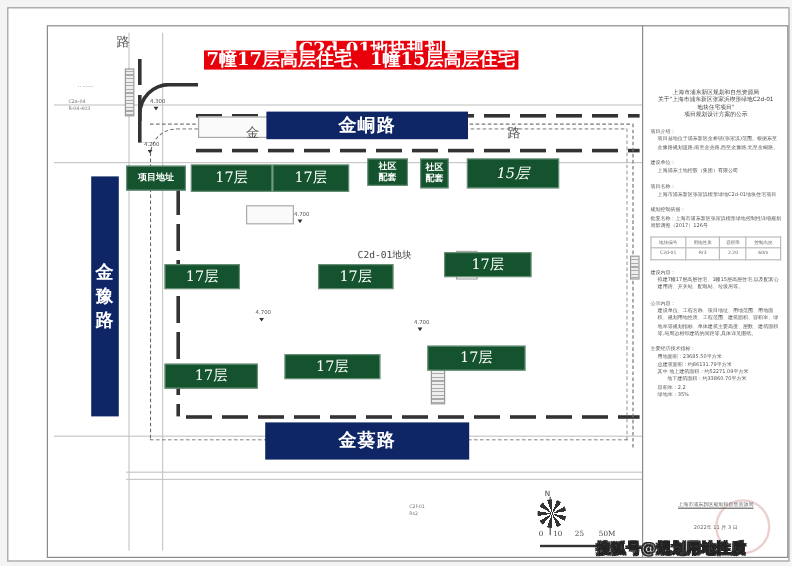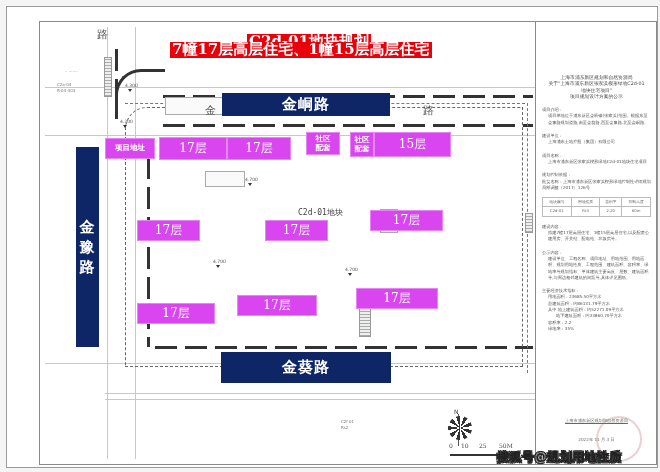--- a/index.html
+++ b/index.html
@@ -39,21 +39,21 @@
   
   .title-box { position: absolute; background: #e8000b; color: #fff; font-weight: bold; white-space: nowrap; line-height: 1.05; }
   .title-1 { left: 247px; top: 34px; font-size: 15px; padding: 0 2px; }
   .title-2 { left: 170px; top: 42px; font-size: 15px; padding: 0 2px; text-align: center; }
 
   .road-banner { position: absolute; background: #0f2666; color: #fff; display: flex; align-items: center; justify-content: center; font-weight: bold; letter-spacing: 1px; }
   .road-north { left: 222px; top: 93px; width: 168px; height: 23px; font-size: 15px; }
   .road-west { left: 76px; top: 147px; width: 23px; height: 200px; font-size: 15px; flex-direction: column; line-height: 1.35; }
   .road-south { left: 221px; top: 352px; width: 170px; height: 31px; font-size: 15px; }
 
-  .block { position: absolute; background: #d946ef; color: #fff; display: flex; align-items: center; justify-content: center; font-size: 12px; box-shadow: 0 0 0 1px rgba(255,255,255,0.35) inset; }
+  .block { position: absolute; background: #14532d; color: #fff; display: flex; align-items: center; justify-content: center; font-size: 12px; box-shadow: 0 0 0 1px rgba(255,255,255,0.35) inset; }
   .block.small { font-size: 7.5px; font-weight: bold; line-height: 1.15; text-align: center; }
 
   .plot-label { position: absolute; left: 291px; top: 200px; font-family: "DejaVu Sans Mono", monospace; font-size: 8px; color: #444; }
   .gray-road-text { position: absolute; font-size: 11px; color: #555; }
 
   .compass { position: absolute; left: 403px; top: 389px; width: 24px; height: 24px; border-radius: 50%; background: conic-gradient(#333 0 20deg, #fff 20deg 40deg, #333 40deg 60deg, #fff 60deg 80deg, #333 80deg 100deg, #fff 100deg 120deg, #333 120deg 140deg, #fff 140deg 160deg, #333 160deg 180deg, #fff 180deg 200deg, #333 200deg 220deg, #fff 220deg 240deg, #333 240deg 260deg, #fff 260deg 280deg, #333 280deg 300deg, #fff 300deg 320deg, #333 320deg 340deg, #fff 340deg 360deg); transform: rotate(-20deg); }
   .compass-n { position: absolute; left: 409px; top: 381px; font-size: 6px; color: #333; font-family: "DejaVu Sans", sans-serif; }
   .compass-line { position: absolute; left: 413px; top: 387px; width: 1px; height: 32px; background: #555; }
   .scale-text { position: absolute; top: 434px; font-size: 6px; color: #444; font-family: "DejaVu Serif", serif; }
   .scale-bar { position: absolute; top: 446px; height: 2px; background: #333; }
@@ -195,21 +195,21 @@
 </div>
 <div class="road-banner road-south">金葵路</div>
 
 <div class="block small" style="left:105px;top:138px;width:50px;height:21px;">项目地址</div>
 <div class="block" style="left:159px;top:137px;width:68px;height:23px;">17层</div>
 <div class="block" style="left:227px;top:137px;width:64px;height:23px;">17层</div>
 <div class="block small" style="left:306px;top:132px;width:34px;height:23px;white-space:pre-line;">社区
 配套</div>
 <div class="block small" style="left:350px;top:132px;width:24px;height:25px;white-space:pre-line;">社区
 配套</div>
-<div class="block" style="left:374px;top:132px;width:77px;height:25px;">15层</div>
+<div class="block" style="left:389px;top:132px;width:77px;height:25px;font-style:italic;">15层</div>
 
 <div class="block" style="left:137px;top:220px;width:63px;height:21px;">17层</div>
 <div class="block" style="left:265px;top:220px;width:63px;height:21px;">17层</div>
 <div class="block" style="left:370px;top:210px;width:73px;height:21px;">17层</div>
 
 <div class="block" style="left:137px;top:303px;width:78px;height:21px;">17层</div>
 <div class="block" style="left:237px;top:295px;width:80px;height:21px;">17层</div>
 <div class="block" style="left:356px;top:288px;width:82px;height:21px;">17层</div>
 
 <div class="watermark">搜狐号@规划用地性质</div>

